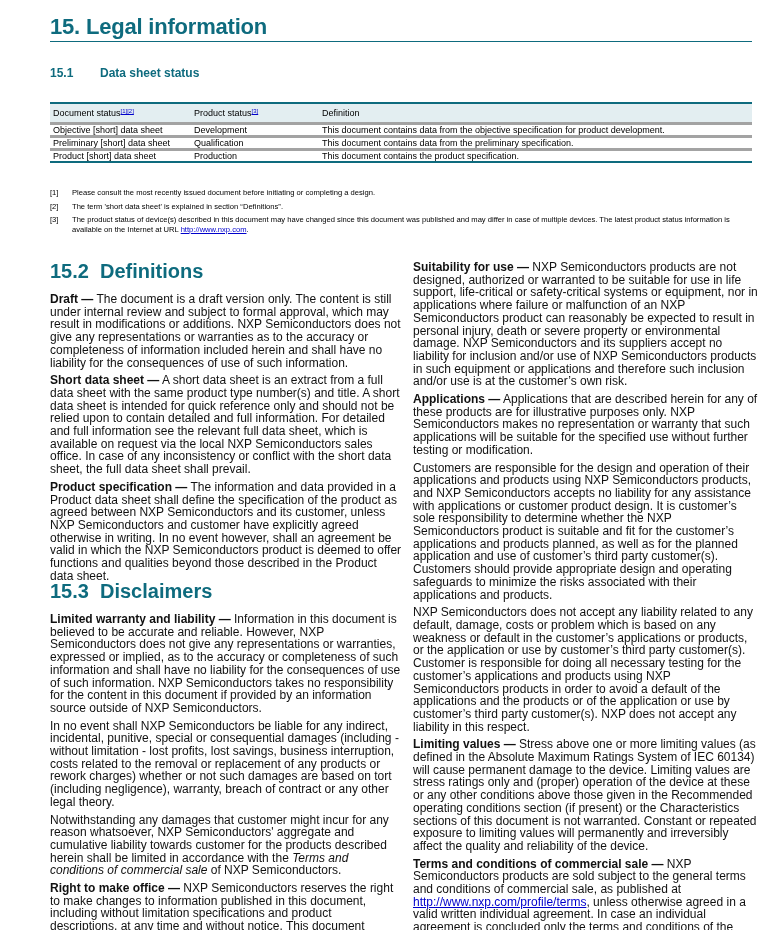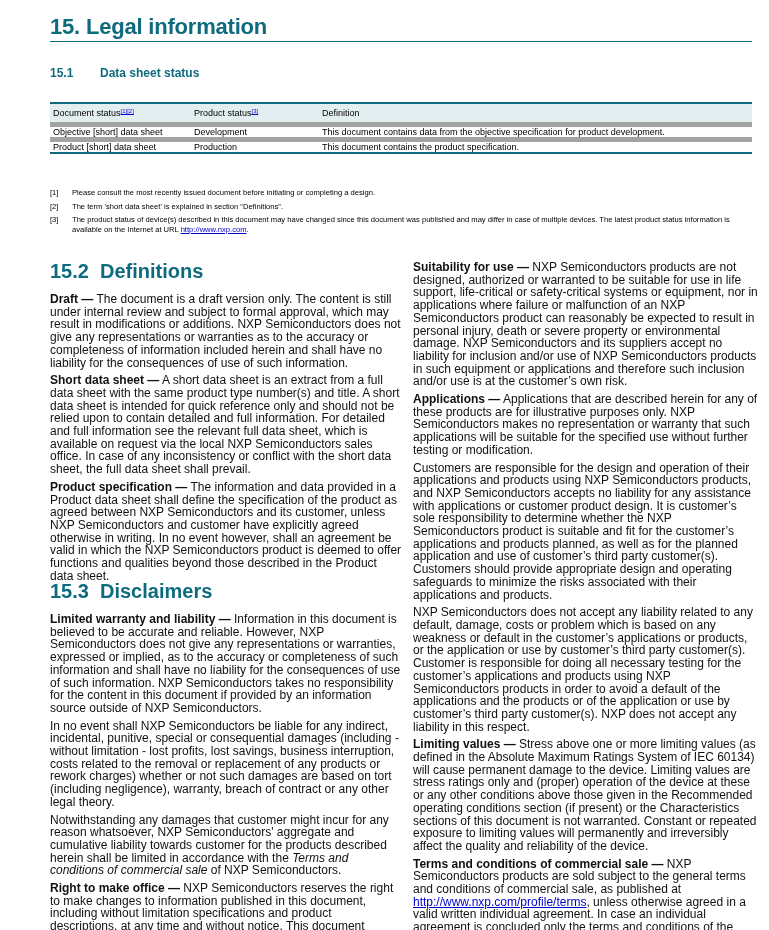--- a/index.html
+++ b/index.html
@@ -22,21 +22,21 @@
     .h2 .num { display: inline-block; width: 50px; }
     .h2.big { font-size: 20px; }
     table.status {
       position: absolute; left: 50px; top: 102px; width: 702px;
       border-collapse: collapse; font-size: 9px;
     }
     table.status thead tr { background: #e3eef1; border-top: 2px solid #0e6b7e; }
     table.status th {
       text-align: left; font-weight: normal; padding: 4px 3px; height: 10px;
     }
-    table.status td { padding: 0 3px; height: 10px; border-top: 5px solid #a3a3a3; }
+    table.status td { padding: 0 3px; height: 10px; border-top: 3px solid #a3a3a3; }
     table.status tbody tr:last-child { border-bottom: 2px solid #0e6b7e; }
     sup.ref { font-size: 6px; vertical-align: 3px; color: #0000cc; text-decoration: underline; }
     .notes { position: absolute; left: 50px; top: 188px; width: 702px; font-size: 7.6px; line-height: 10px; }
     .note { display: flex; margin-bottom: 3.5px; }
     .note .mark { width: 22px; flex: none; }
     .note .txt { flex: 1; }
     a.link { color: #0000cc; text-decoration: underline; }
     .col {
       position: absolute; font-size: 12px; line-height: 12.7px; color: #111;
     }
@@ -66,20 +66,25 @@
       <th><span>Document status</span><sup class="ref">[1][2]</sup></th>
       <th><span>Product status</span><sup class="ref">[3]</sup></th>
       <th>Definition</th>
     </tr>
   </thead>
   <tbody>
     <tr>
       <td>Objective [short] data sheet</td>
       <td>Development</td>
       <td>This document contains data from the objective specification for product development.</td>
+    </tr>
+    <tr>
+      <td>Preliminary [short] data sheet</td>
+      <td>Qualification</td>
+      <td>This document contains data from the preliminary specification.</td>
     </tr>
     <tr>
       <td>Product [short] data sheet</td>
       <td>Production</td>
       <td>This document contains the product specification.</td>
     </tr>
   </tbody>
 </table>
 
 <div class="notes">

